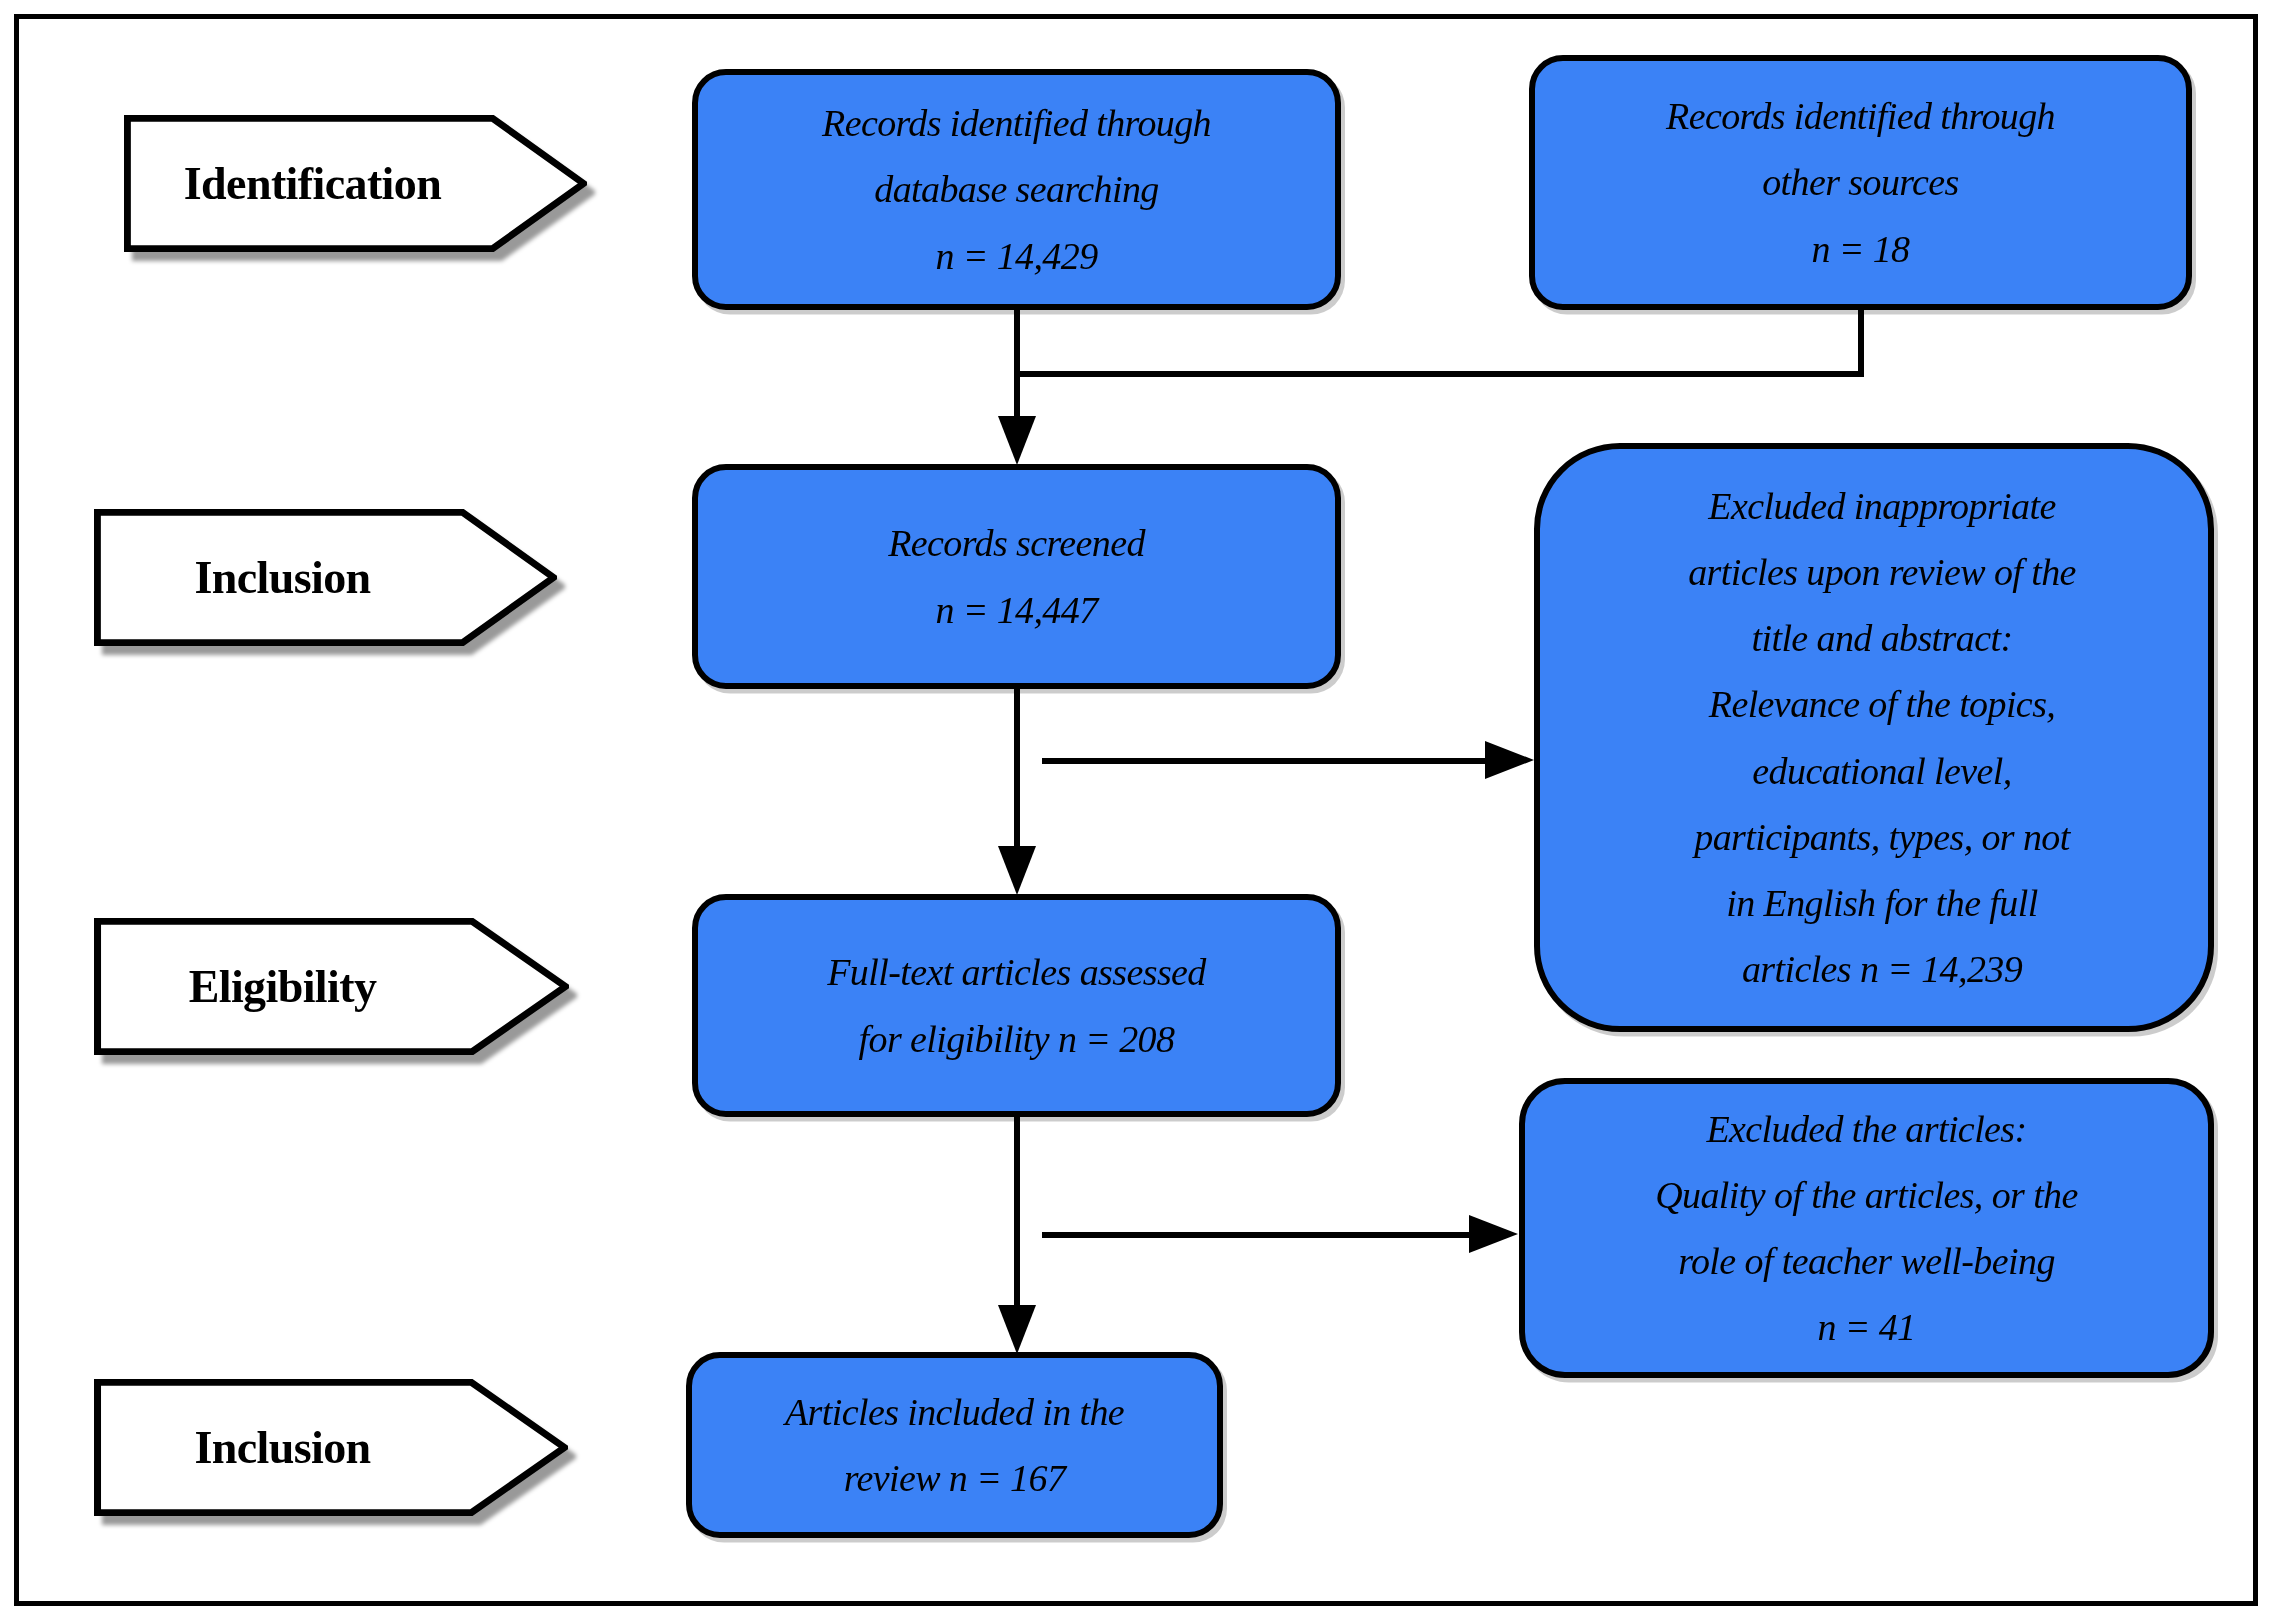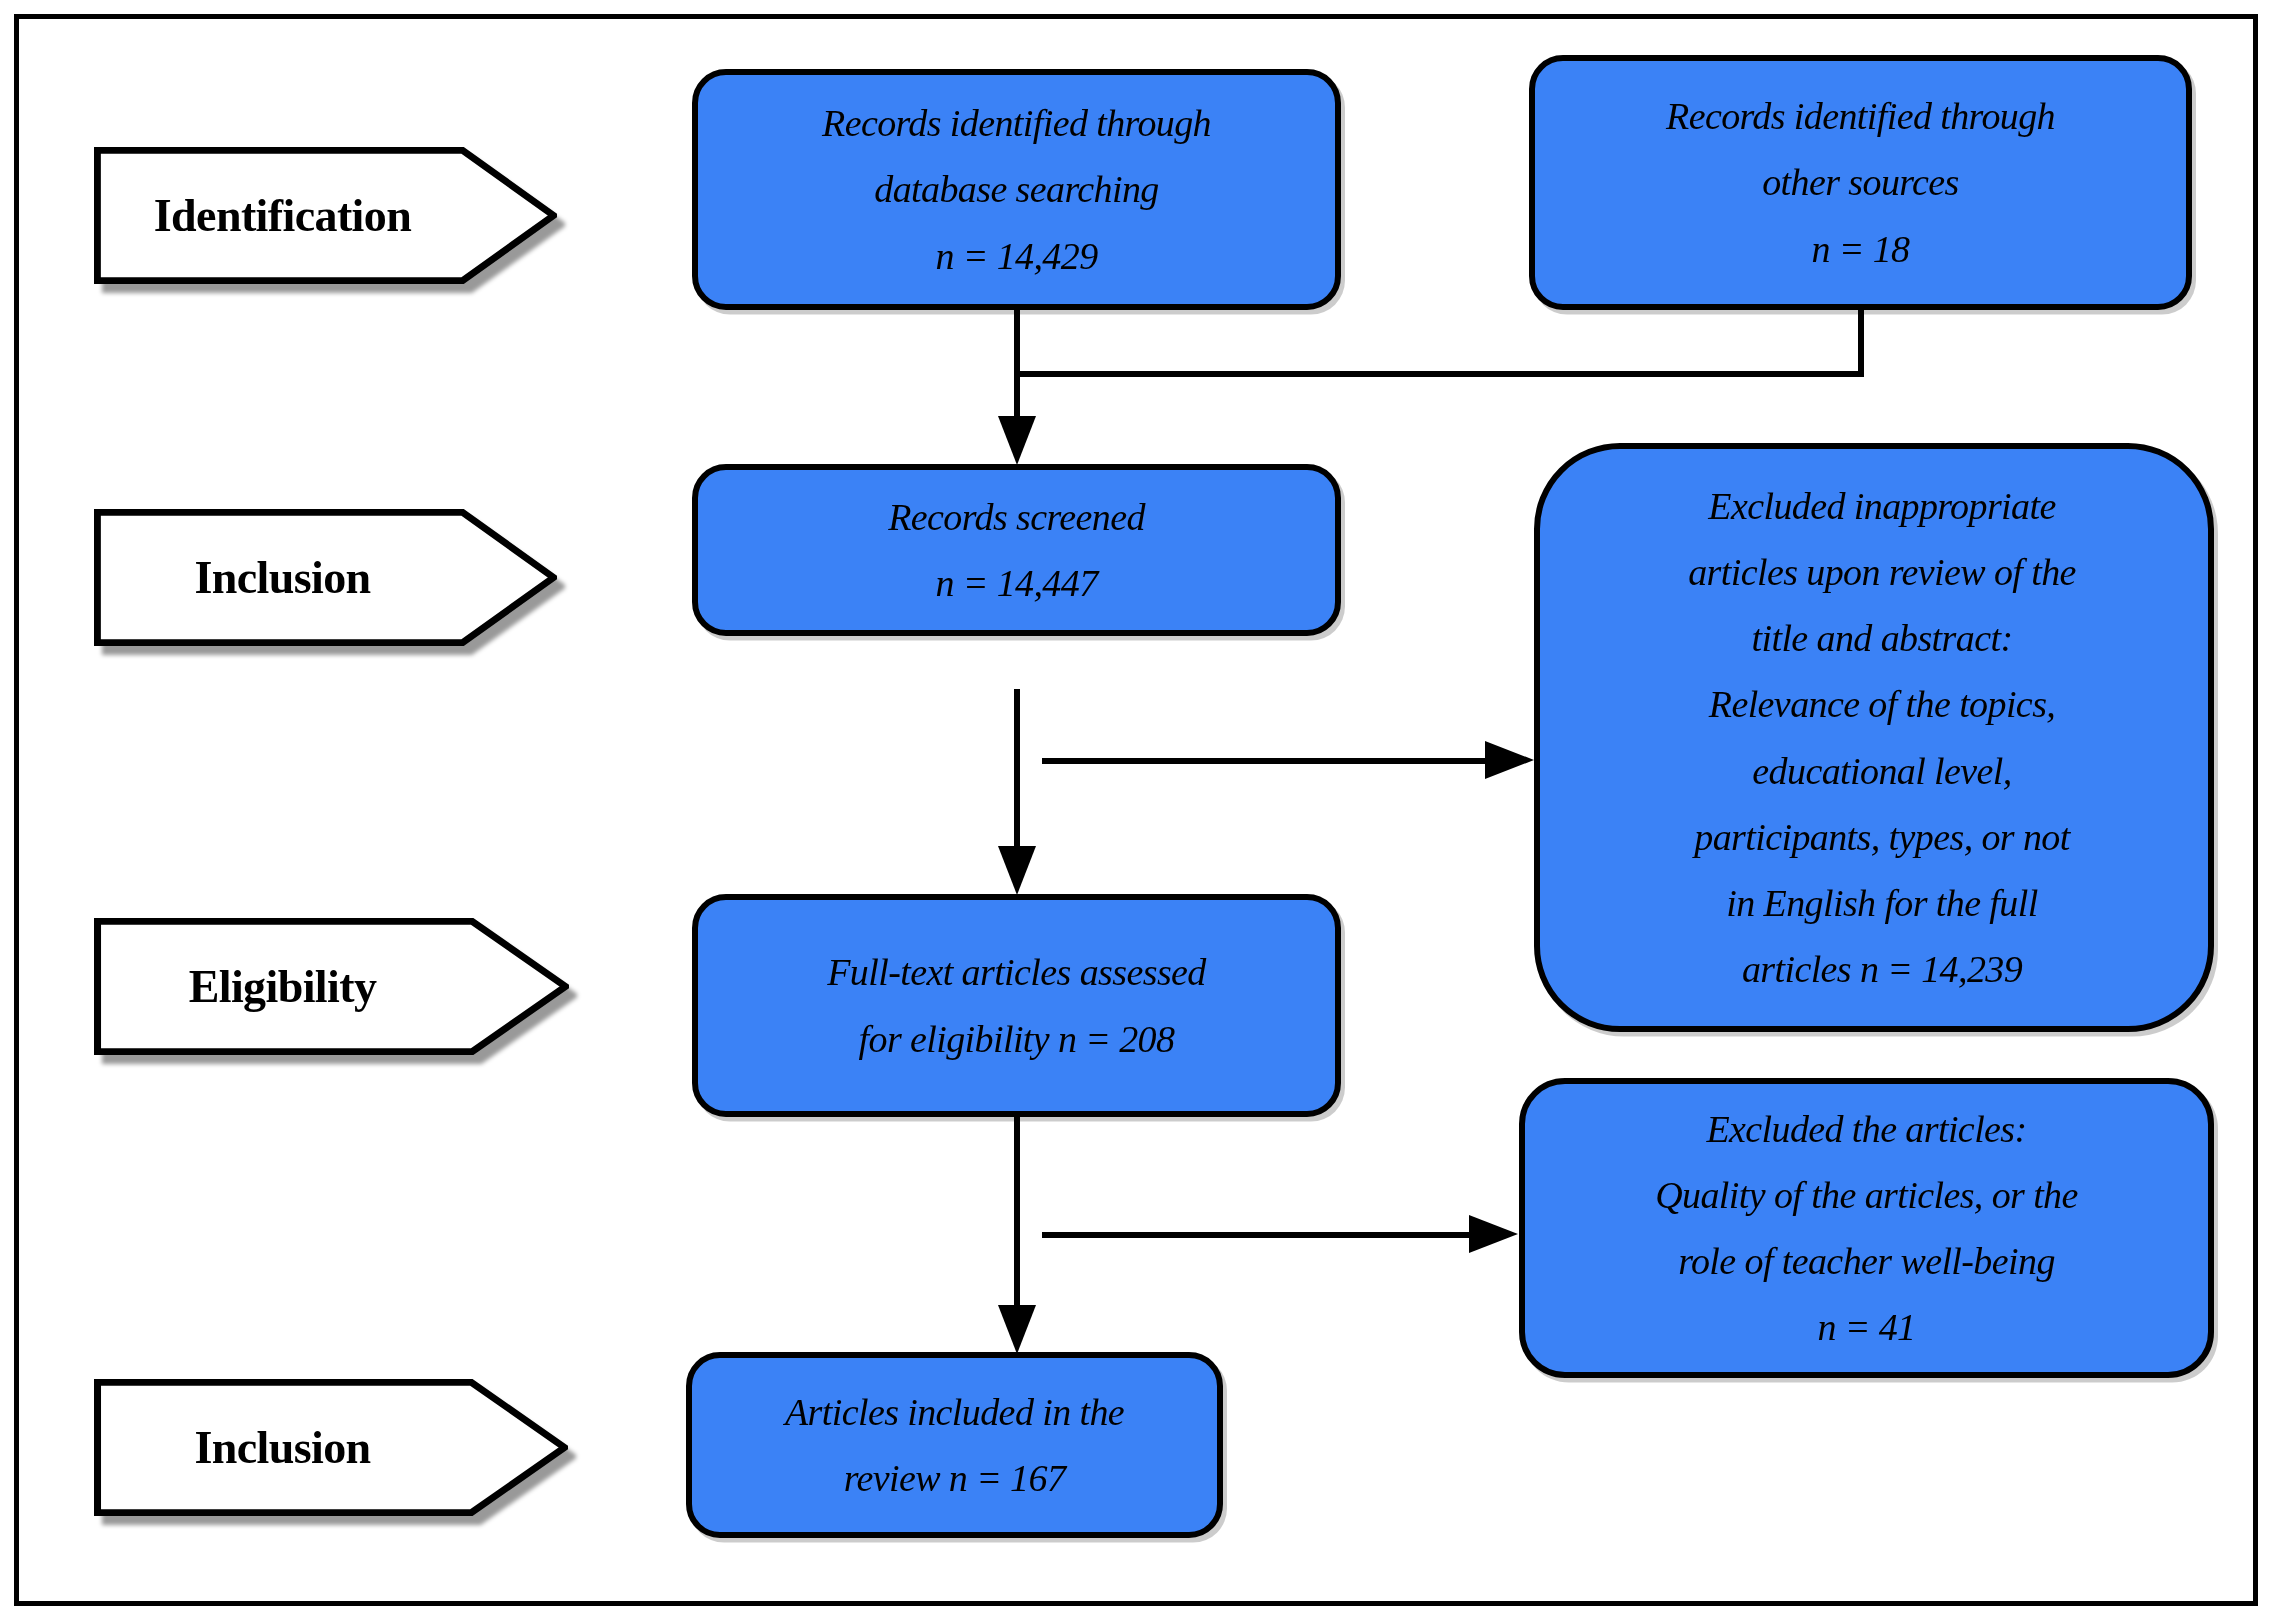--- a/index.html
+++ b/index.html
@@ -74,21 +74,21 @@
     border-bottom: 19.4px solid transparent;
     border-left: 49px solid #000;
   }
 </style>
 </head>
 <body>
 
 <div class="canvas">
   <div class="frame"></div>
 
-  <div class="stage" style="top:147px;">
+  <div class="stage" style="top:115px;margin-left:30px;">
     <svg viewBox="0 0 810 240" preserveAspectRatio="none">
       <polygon points="6,6 645,6 804,120 645,234 6,234" fill="#ffffff" stroke="#000000" stroke-width="12"></polygon>
     </svg>
     <span class="stage-label">Identification</span>
   </div>
 
   <div class="stage" style="top:509px;">
     <svg viewBox="0 0 810 240" preserveAspectRatio="none">
       <polygon points="6,6 645,6 804,120 645,234 6,234" fill="#ffffff" stroke="#000000" stroke-width="12"></polygon>
     </svg>
@@ -108,21 +108,21 @@
     </svg>
     <span class="stage-label">Inclusion</span>
   </div>
 
   <div class="rbox" style="left:692px; top:69px; width:649px; height:241px;">
     <span class="ln">Records identified through</span>
     <span class="ln">database searching</span>
     <span class="ln">n = 14,429</span>
   </div>
 
-  <div class="rbox" style="left:692px; top:464px; width:649px; height:172px;justify-content:center;">
+  <div class="rbox" style="left:692px; top:464px; width:649px; height:225px;justify-content:center;">
     <span class="ln">Records screened</span>
     <span class="ln">n = 14,447</span>
   </div>
 
   <div class="rbox" style="left:692px; top:894px; width:649px; height:223px;">
     <span class="ln">Full-text articles assessed</span>
     <span class="ln">for eligibility n = 208</span>
   </div>
 
   <div class="rbox" style="left:686px; top:1352px; width:537px; height:186px;">

